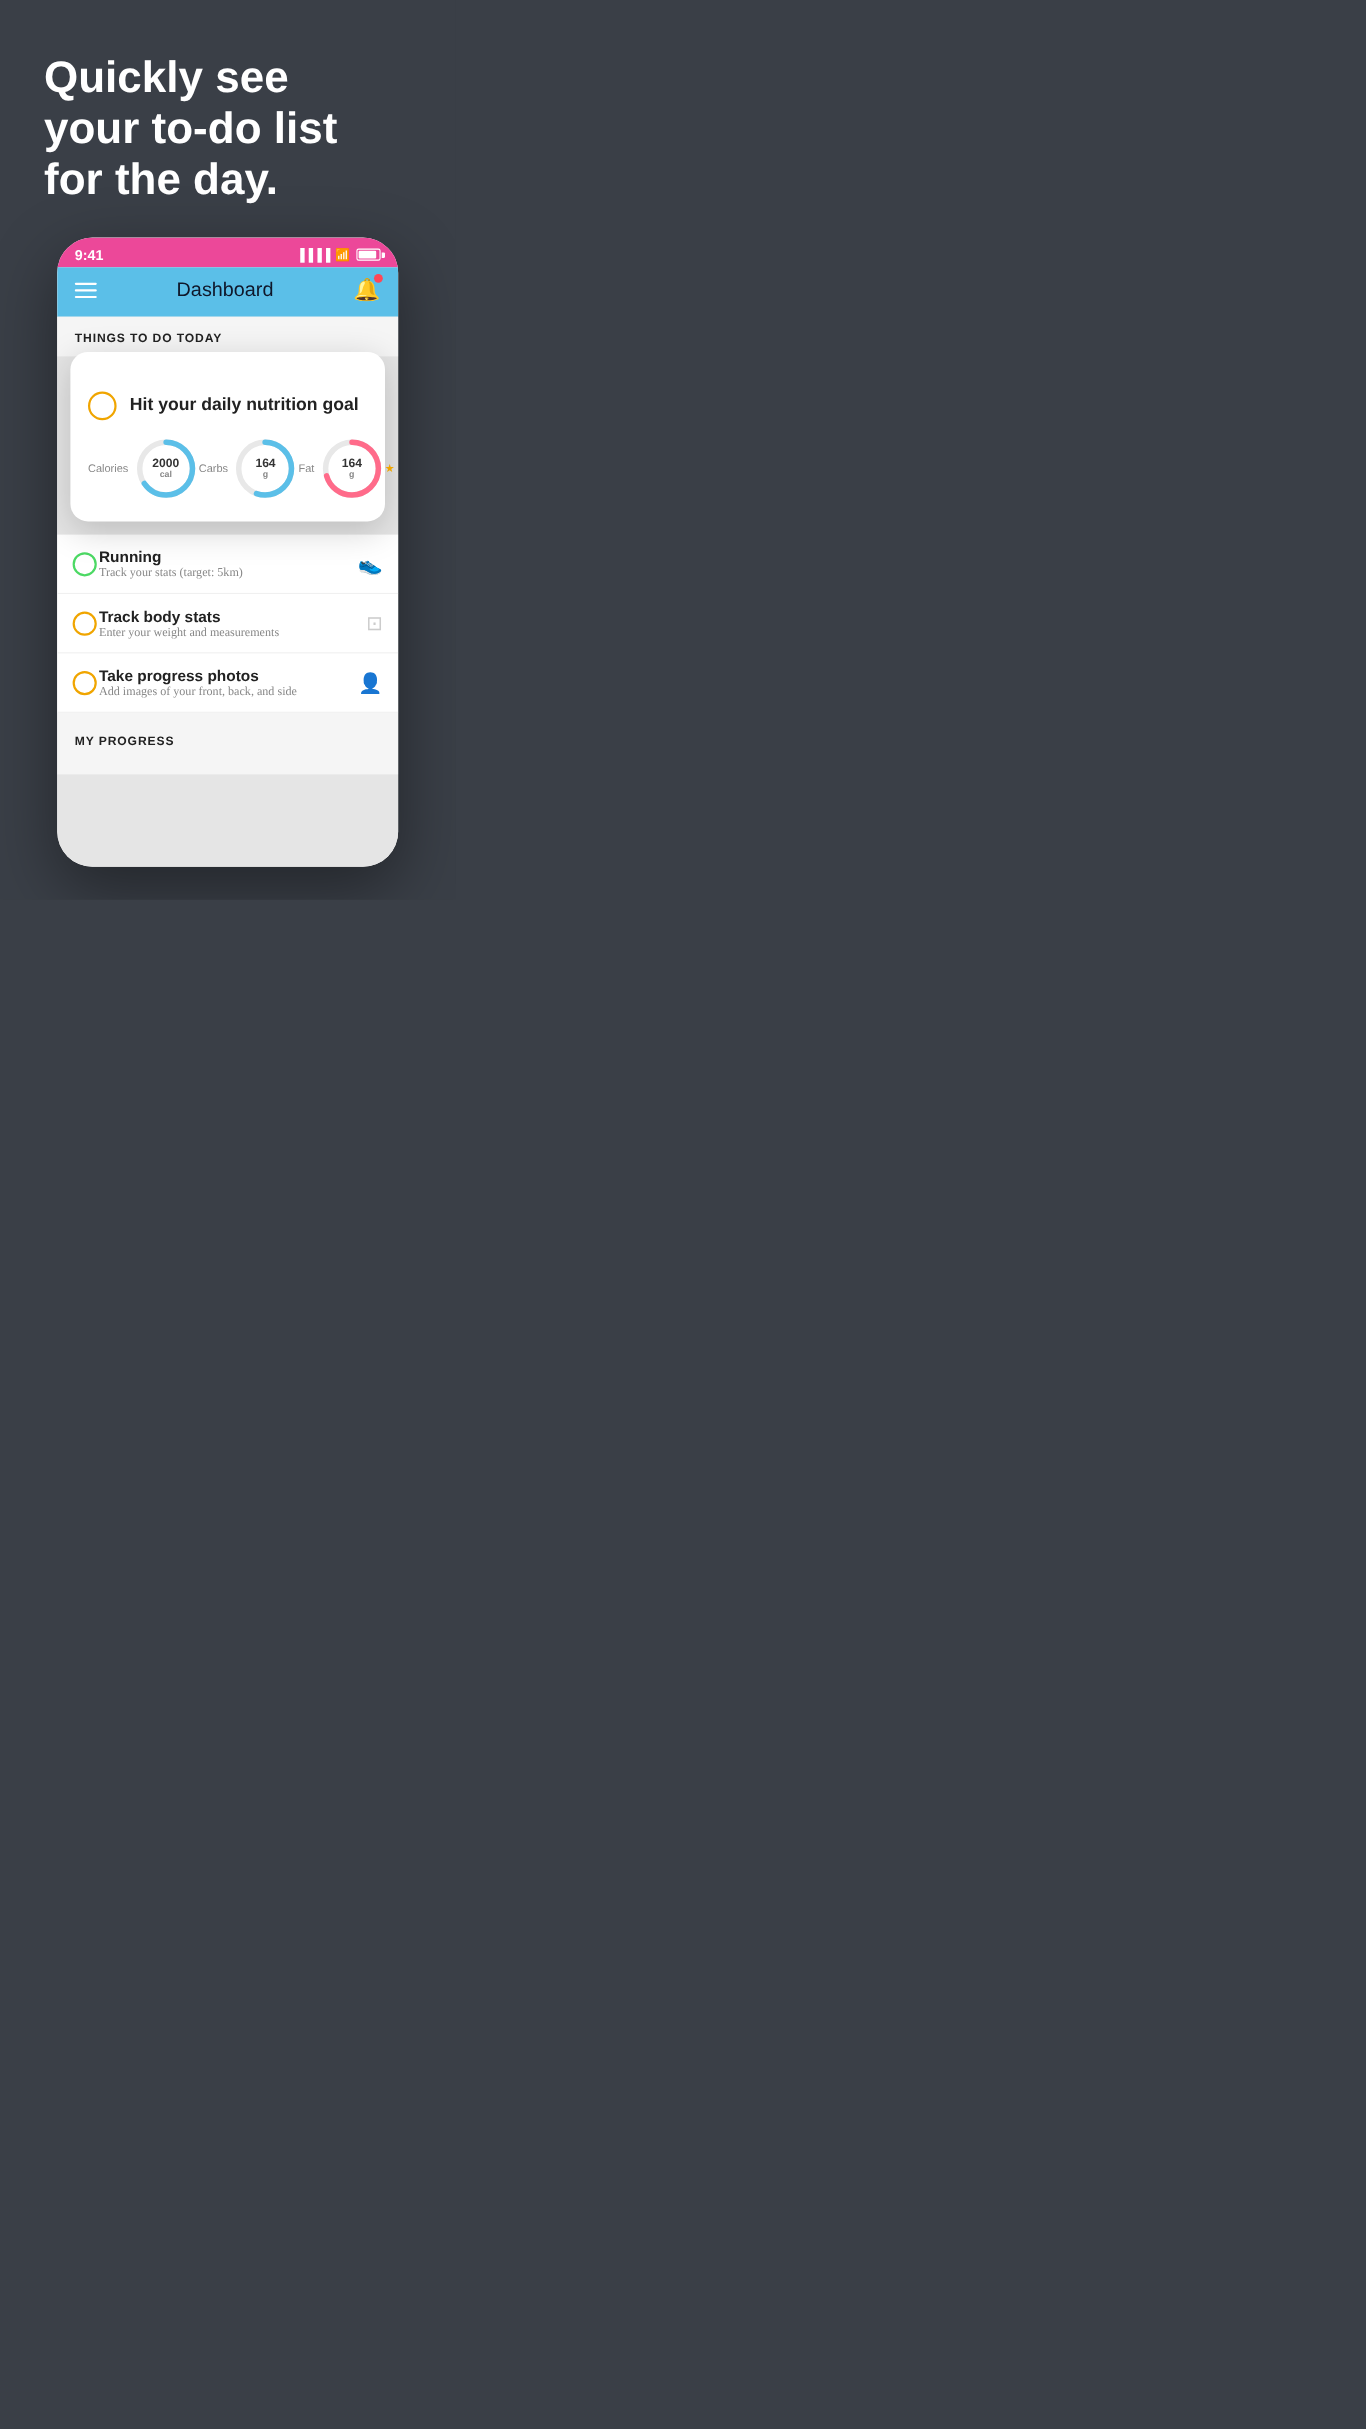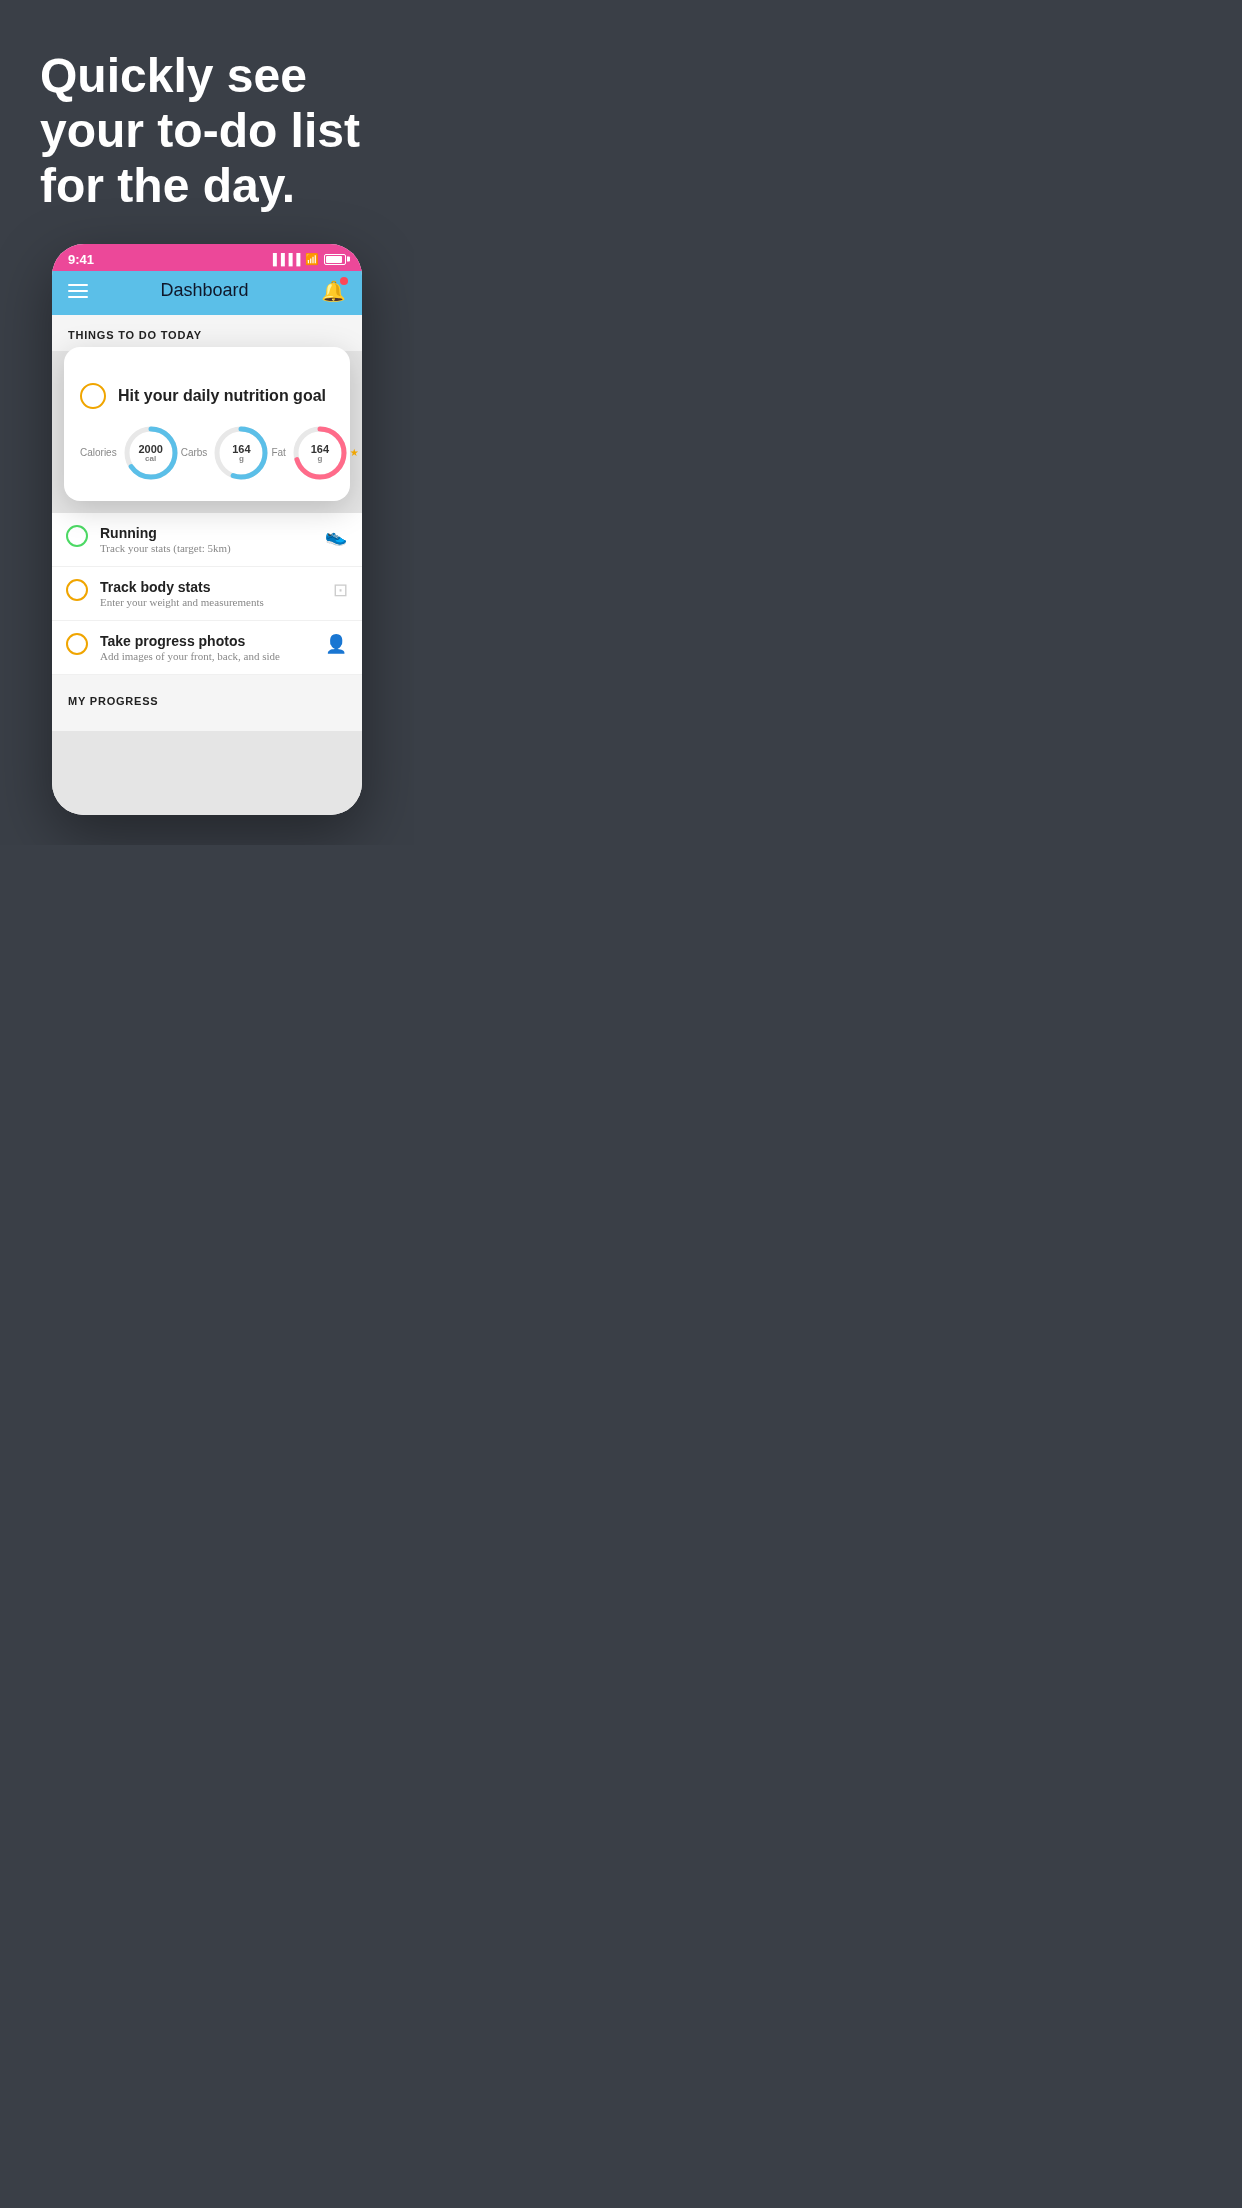--- a/index.html
+++ b/index.html
@@ -19,21 +19,21 @@
       background: #3a3f47;
       padding: 0;
       position: relative;
     }
     
     .hero-text {
       padding: 48px 40px 30px 40px;
       color: #ffffff;
     }
     .hero-text h1 {
-      font-size: 48px;
+      font-size: 40px;
       font-weight: 800;
       line-height: 1.15;
     }
     
     .phone-frame {
       width: 310px;
       margin: 0 auto 30px auto;
       background: #ffffff;
       border-radius: 32px;
       overflow: hidden;
@@ -207,23 +207,24 @@
     }
     .ring-text .val { font-size: 11px; }
     .ring-text .unit { font-size: 8px; color: #888; }
     
     .todo-list {
       background: #ffffff;
       margin-top: 12px;
     }
     .todo-item {
       display: flex;
+      align-items: center;
       padding: 12px 14px;
       border-bottom: 1px solid #f0f0f0;
-      gap: 12px;
+      gap: 2px;
     }
     .todo-circle {
       width: 22px;
       height: 22px;
       border-radius: 50%;
       border: 2.5px solid #5bbfe8;
       flex-shrink: 0;
     }
     .todo-circle.green { border-color: #4cd964; }
     .todo-circle.yellow { border-color: #f0a500; }

